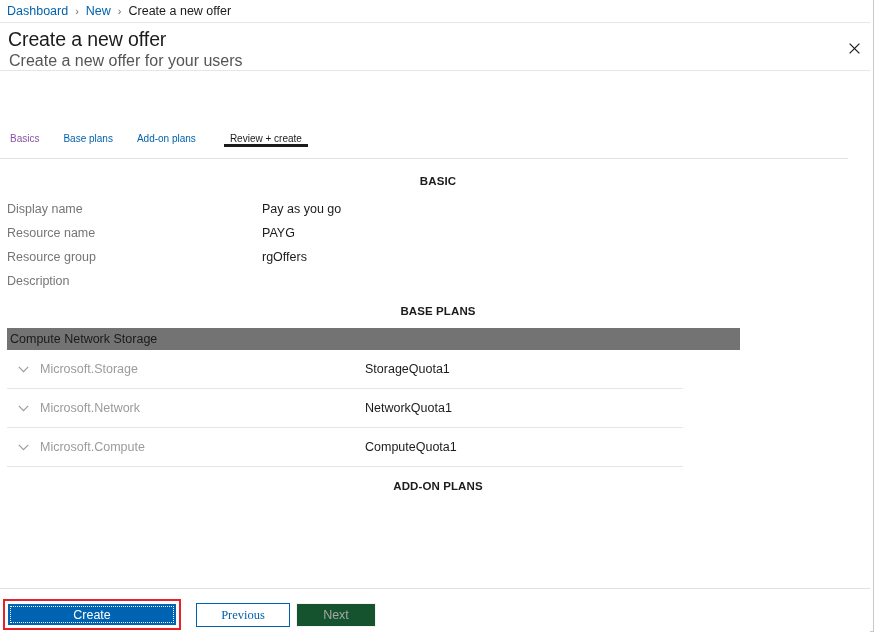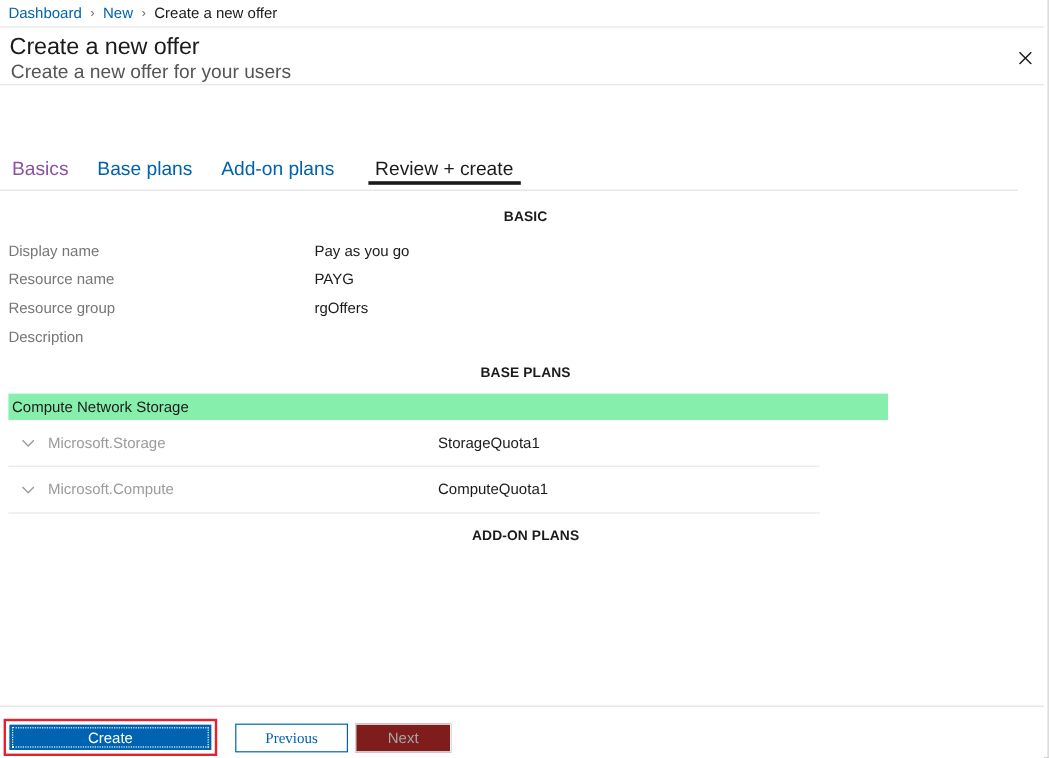--- a/index.html
+++ b/index.html
@@ -102,21 +102,21 @@
 
   
   .tab-strip {
     position: absolute;
     left: 0; top: 130px;
     width: 869px; height: 29px;
     display: flex;
     align-items: flex-start;
   }
   .tab {
-    font-size: 16px;
+    font-size: 10px;
     padding: 3px 0 0 0;
     margin-right: 24px;
     cursor: pointer;
     white-space: nowrap;
     border-bottom: 3px solid transparent;
   }
   .tab:first-child { margin-left: 10px; }
   .tab.visited { color: #8a51a5; }
   .tab.unvisited { color: #0062ad; }
   .tab.active {
@@ -168,21 +168,21 @@
     left: 262px;
     font-size: 12.5px;
     color: #1b1b1b;
   }
 
   .plan-group-header {
     position: relative;
     margin-left: 7px;
     width: 733px;
     height: 22px;
-    background: #86efac;
+    background: #737373;
     display: flex;
     align-items: center;
     padding-left: 3px;
     font-size: 12.5px;
     color: #1b1b1b;
   }
 
   .plan-row {
     position: relative;
     margin-left: 7px;
@@ -256,21 +256,21 @@
     color: #0063b1;
     font-size: 12.5px;
     font-family: Liberation Serif, serif;
     cursor: pointer;
   }
 
   .btn-next {
     position: absolute;
     left: 296px; top: 14px;
     width: 80px; height: 24px;
-    background: #7f1d1d;
+    background: #14532d;
     border: 1px solid #f2f2f2;
     color: #a6a6a6;
     font-size: 12.5px;
     font-family: "Liberation Sans", sans-serif;
     cursor: default;
   }
 </style>
 </head>
 <body>
 
@@ -336,20 +336,29 @@
     <div class="plan-row">
       <span class="plan-chevron">
         <svg width="11" height="7" viewBox="0 0 11 7">
           <polyline points="0.8,0.8 5.5,5.6 10.2,0.8" fill="none" stroke="#9b9b9b" stroke-width="1.2"></polyline>
         </svg>
       </span>
       <span class="plan-name">Microsoft.Storage</span>
       <span class="plan-value">StorageQuota1</span>
     </div>
 
+    <div class="plan-row">
+      <span class="plan-chevron">
+        <svg width="11" height="7" viewBox="0 0 11 7">
+          <polyline points="0.8,0.8 5.5,5.6 10.2,0.8" fill="none" stroke="#9b9b9b" stroke-width="1.2"></polyline>
+        </svg>
+      </span>
+      <span class="plan-name">Microsoft.Network</span>
+      <span class="plan-value">NetworkQuota1</span>
+    </div>
 
     <div class="plan-row">
       <span class="plan-chevron">
         <svg width="11" height="7" viewBox="0 0 11 7">
           <polyline points="0.8,0.8 5.5,5.6 10.2,0.8" fill="none" stroke="#9b9b9b" stroke-width="1.2"></polyline>
         </svg>
       </span>
       <span class="plan-name">Microsoft.Compute</span>
       <span class="plan-value">ComputeQuota1</span>
     </div>

